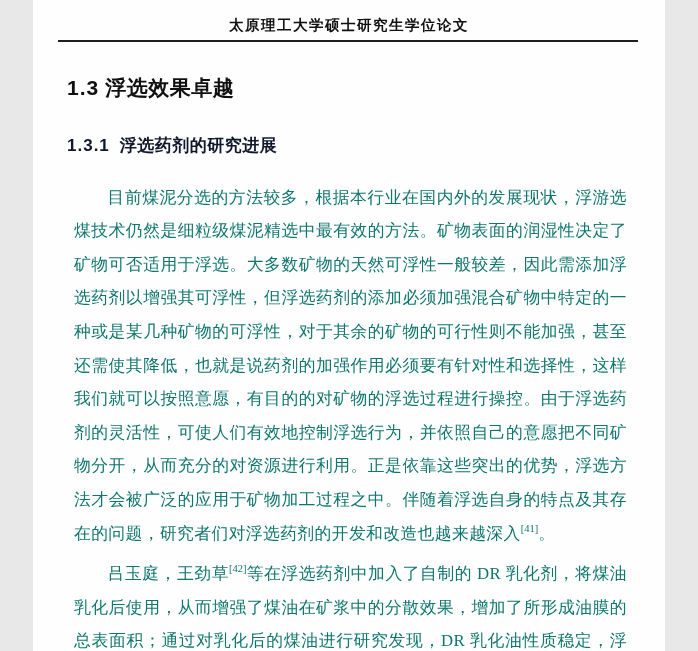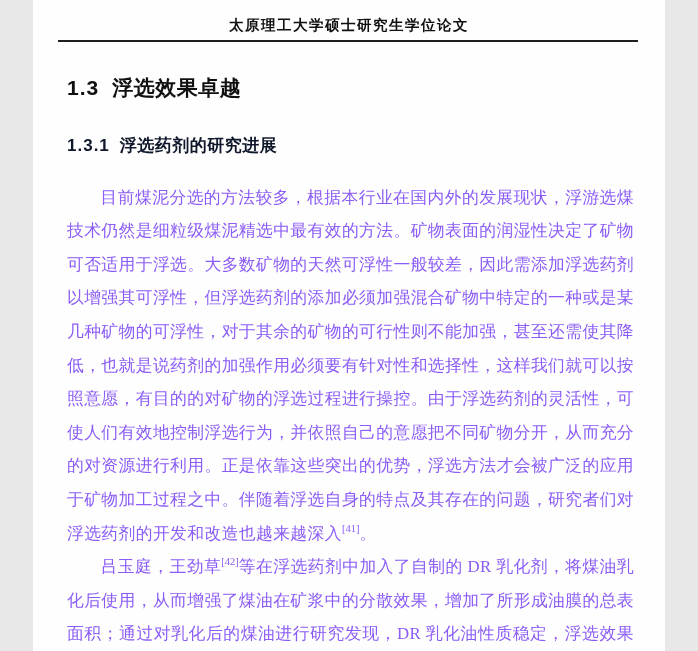--- a/index.html
+++ b/index.html
@@ -40,43 +40,43 @@
   .section-heading {
     margin: 33px 0 0 0;
     font-family: "Liberation Sans", "DejaVu Sans", sans-serif;
     font-weight: bold;
     font-size: 21px;
     line-height: 1.2;
     color: #101010;
     letter-spacing: 0.5px;
   }
   .section-heading .heading-number {
-    margin-right: 13px;
+    margin-right: 6px;
     letter-spacing: 1px;
   }
   .subsection-heading {
     margin: 36px 0 0 0;
     font-family: "Liberation Sans", "DejaVu Sans", sans-serif;
     font-weight: bold;
     font-size: 17px;
     line-height: 1.2;
     color: #0f172a;
     letter-spacing: 0.5px;
   }
   .subsection-heading .heading-number {
     margin-right: 10px;
     letter-spacing: 1px;
   }
   .body-paragraph {
-    margin: 0;
+    margin: 7px;
     font-size: 16.8px;
     line-height: 33.6px;
     text-align: justify;
     text-indent: 2em;
-    color: #8b5cf6;
+    color: #0f766e;
     letter-spacing: 0.4px;
   }
   .body-paragraph.first {
     margin-top: 24px;
   }
   .body-paragraph sup {
     font-size: 10.5px;
     line-height: 0;
     vertical-align: super;
     letter-spacing: 0;

